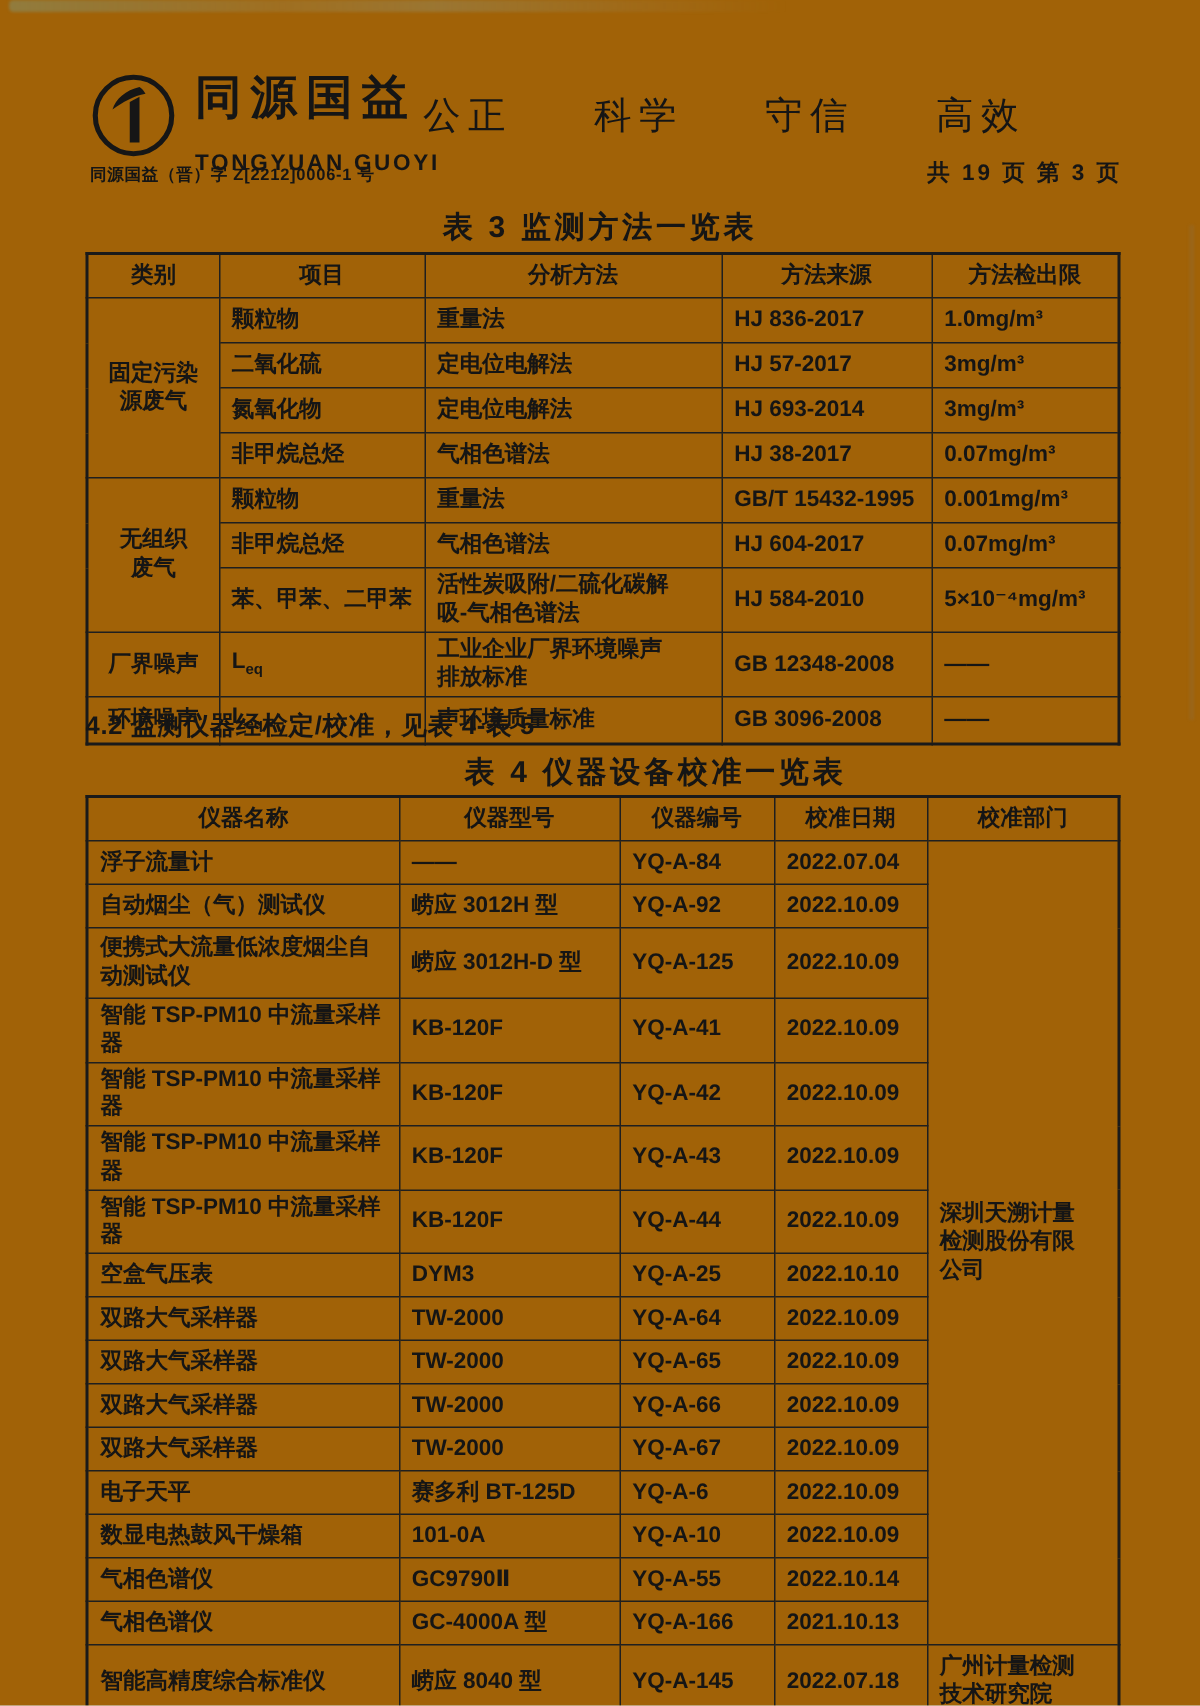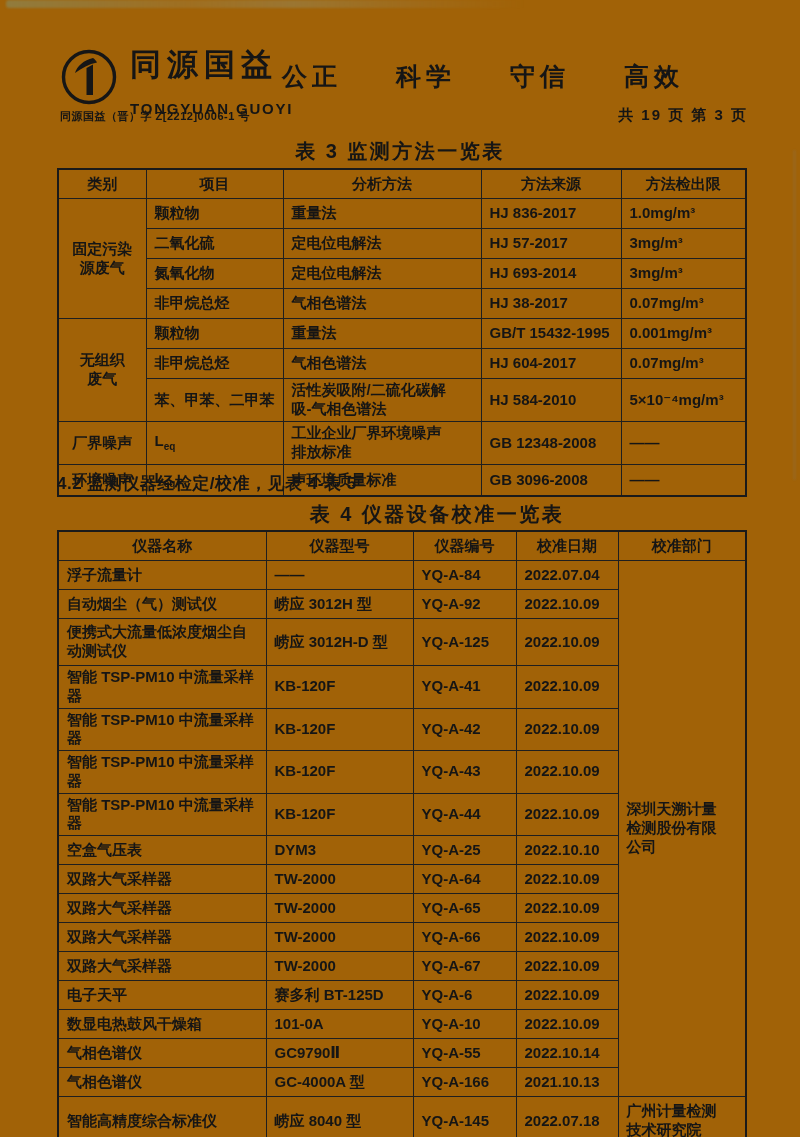--- a/index.html
+++ b/index.html
@@ -22,21 +22,21 @@
     position:absolute;top:150px;right:4px;width:3px;height:330px;
     background:rgba(120,120,120,.18);filter:blur(1px);
   }
 
   
   .logo-row{position:absolute;left:60px;top:47px;display:flex;align-items:flex-start;gap:10px;}
   .logo-mark{width:60px;height:62px;flex:0 0 auto;}
   .logo-text{display:flex;flex-direction:column;}
   .logo-cn{font-size:31px;font-weight:900;letter-spacing:6px;line-height:1.15;white-space:nowrap;}
   .logo-en{font-size:15px;font-weight:700;letter-spacing:1.8px;margin-top:17px;white-space:nowrap;}
-  .slogan{position:absolute;left:282px;top:60px;display:flex;gap:54px;font-size:25px;font-weight:700;letter-spacing:5px;white-space:nowrap;}
+  .slogan{position:absolute;left:282px;top:60px;display:flex;gap:54px;font-size:25px;font-weight:400;letter-spacing:5px;white-space:nowrap;}
   .doc-line{position:absolute;left:60px;top:106px;width:688px;display:flex;justify-content:space-between;align-items:baseline;font-weight:700;}
   .doc-number{font-size:11px;letter-spacing:.5px;}
   .page-info{font-size:15px;letter-spacing:2px;}
 
   .t-title{position:absolute;left:0;width:100%;text-align:center;font-size:20px;font-weight:800;letter-spacing:2.5px;}
   .t3-title{top:138px;}
   .t4-title{top:501px;padding-left:37px;}
   .sec42{position:absolute;left:57px;top:472px;font-size:17px;font-weight:700;letter-spacing:.5px;}
 
   table{border-collapse:collapse;table-layout:fixed;position:absolute;left:57px;width:688px;background:transparent;}

